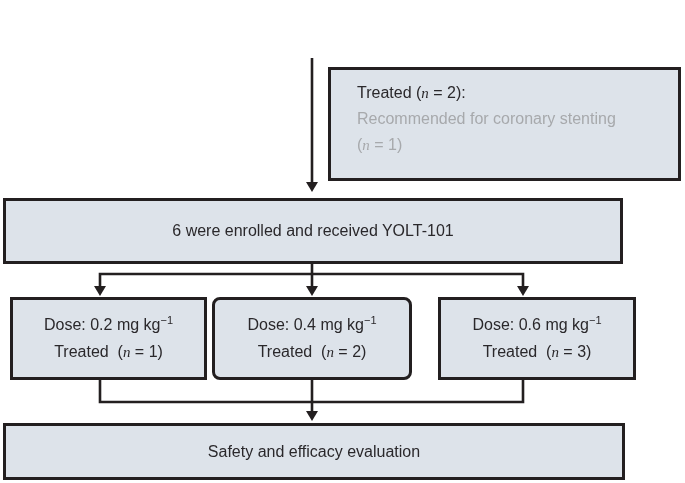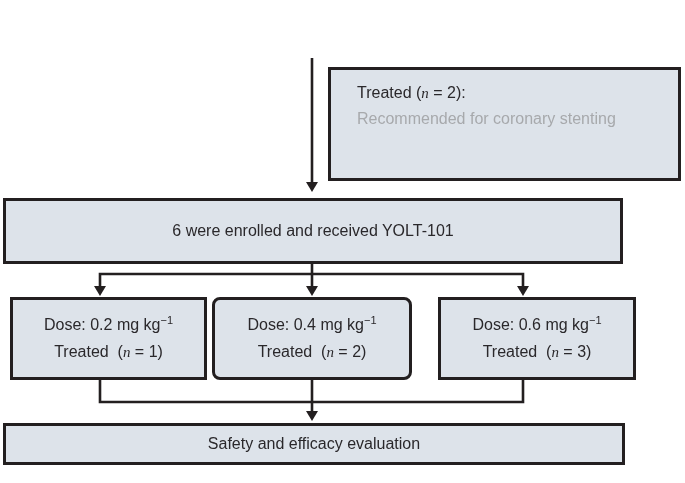--- a/index.html
+++ b/index.html
@@ -67,20 +67,21 @@
 
     <path d="M100,380 L100,402 L523,402 L523,380" stroke="#231f20" stroke-width="2.6" fill="none"></path>
     <path d="M312,380 L312,413" stroke="#231f20" stroke-width="2.6" fill="none"></path>
     <polygon points="306,411 318,411 312,421" fill="#231f20"></polygon>
   </svg>
 
 
   <div class="box excluded-box" style="left:328px;top:67px;width:353px;height:114px;">
     <div class="ex-line"><span>Treated (</span><i class="nvar">n</i><span> = 2):</span></div>
     <div class="ex-line gray">Recommended for coronary stenting</div>
+    <div class="ex-line gray"><span>(</span><i class="nvar">n</i><span> = 1)</span></div>
   </div>
 
   <div class="box center" style="left:3px;top:198px;width:620px;height:66px;">
     <span>6 were enrolled and received YOLT-101</span>
   </div>
 
   <div class="box dose" style="left:10px;top:297px;width:197px;height:83px;">
     <div><span>Dose: 0.2 mg kg</span><sup class="exp">−1</sup></div>
     <div><span>Treated&nbsp; (</span><i class="nvar">n</i><span> = 1)</span></div>
   </div>
@@ -88,17 +89,17 @@
   <div class="box dose" style="left:212px;top:297px;width:200px;height:83px;border-radius:8px;">
     <div><span>Dose: 0.4 mg kg</span><sup class="exp">−1</sup></div>
     <div><span>Treated&nbsp; (</span><i class="nvar">n</i><span> = 2)</span></div>
   </div>
 
   <div class="box dose" style="left:438px;top:297px;width:198px;height:83px;">
     <div><span>Dose: 0.6 mg kg</span><sup class="exp">−1</sup></div>
     <div><span>Treated&nbsp; (</span><i class="nvar">n</i><span> = 3)</span></div>
   </div>
 
-  <div class="box center" style="left:3px;top:423px;width:622px;height:42px;">
+  <div class="box center" style="left:3px;top:423px;width:622px;height:57px;">
     <span>Safety and efficacy evaluation</span>
   </div>
 
 </div>
 
 </body></html>

